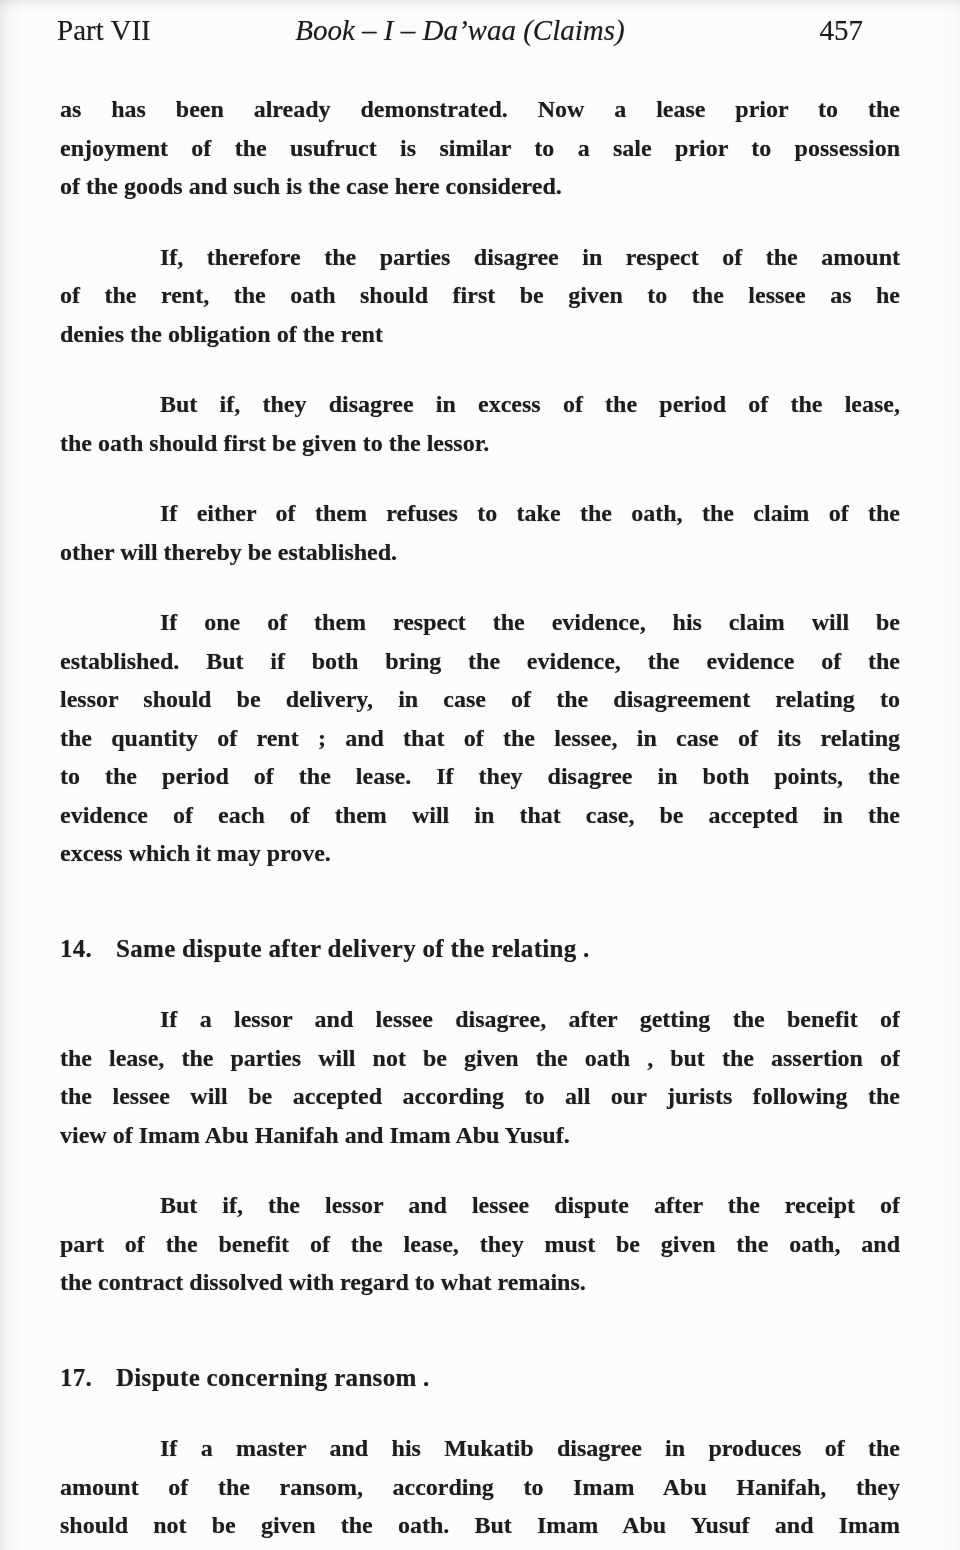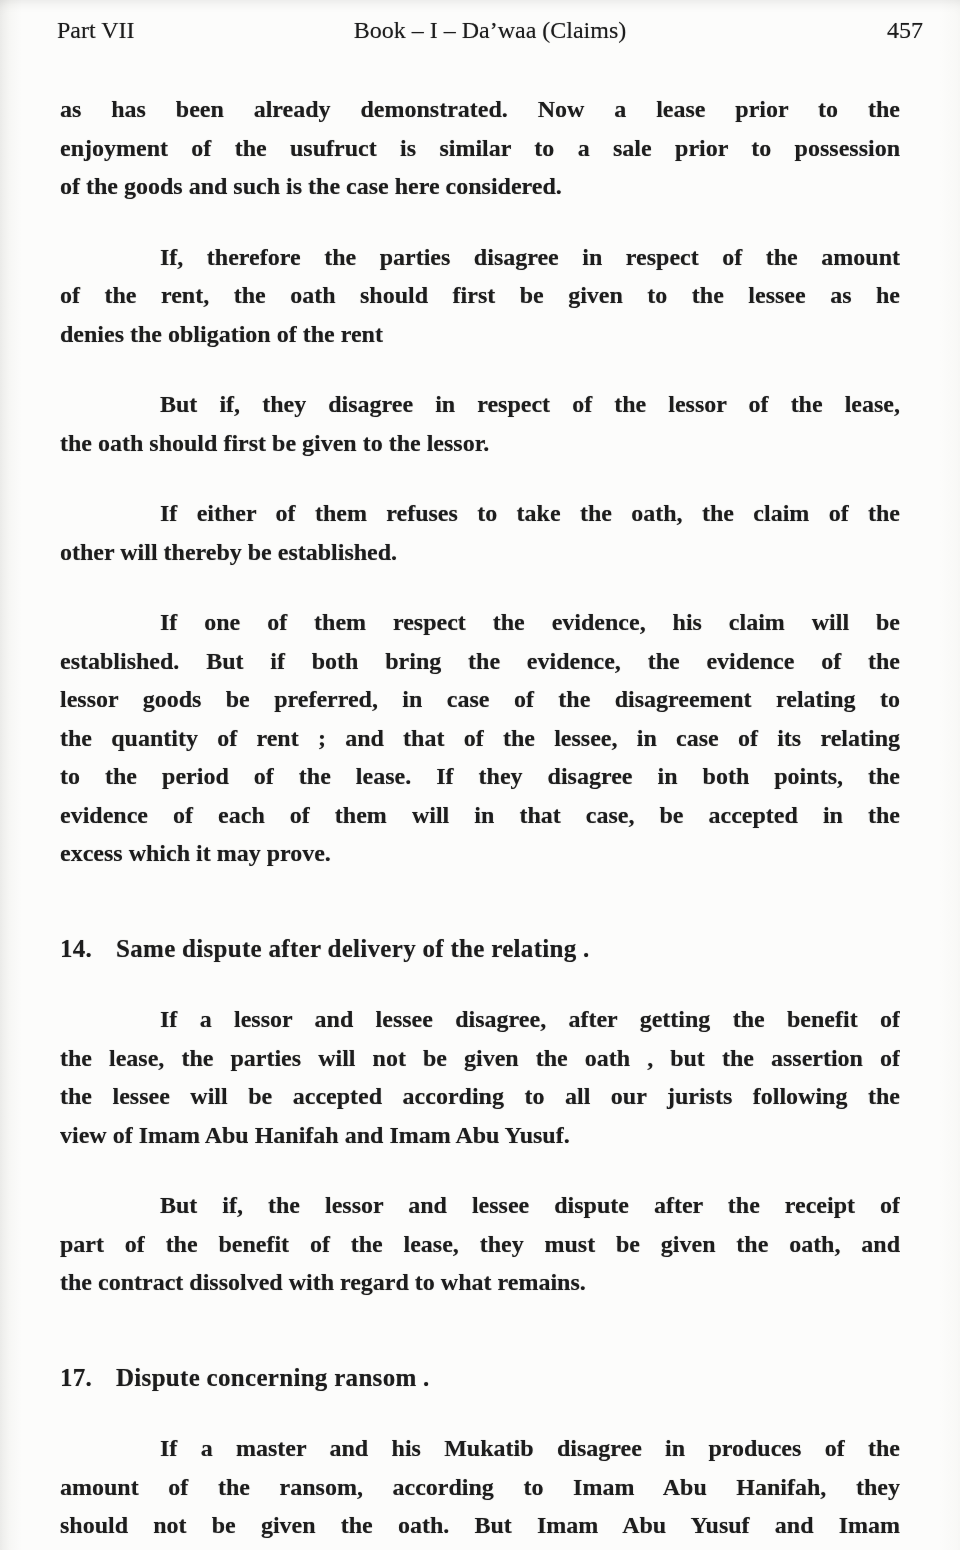--- a/index.html
+++ b/index.html
@@ -21,31 +21,32 @@
     padding: 10px 0 0 0;
     background: linear-gradient(90deg, #ececea 0px, #f7f7f5 10px, #fcfcfb 22px, #fcfcfb 940px, #f8f8f6 960px);
     box-shadow: inset 0 10px 14px -10px rgba(0,0,0,0.12);
   }
   .scan-text {
     text-shadow: 0 0 1px rgba(25,25,25,0.45);
   }
   .page-header {
     display: flex;
     align-items: flex-start;
-    padding: 4px 37px 0 57px;
-    font-size: 24px;
+    padding: 4px 97px 0 57px;
+    font-size: 29px;
     line-height: 32px;
   }
   .page-header .part {
     flex: 1;
     text-align: left;
   }
   .page-header .title {
     flex: 2.2;
     text-align: center;
+    font-style: italic;
   }
   .page-header .pagenum {
     flex: 1;
     text-align: right;
   }
   .page-body {
     padding: 44px 60px 0 60px;
   }
   .para {
     margin: 0 0 32px 0;
@@ -94,31 +95,31 @@
         <div class="line">as has been already demonstrated. Now a lease prior to the</div>
         <div class="line">enjoyment of the usufruct is similar to a sale prior to possession</div>
         <div class="line short">of the goods and such is the case here considered.</div>
       </div>
       <div class="para indent">
         <div class="line">If, therefore the parties disagree in respect of the amount</div>
         <div class="line">of the rent, the oath should first be given to the lessee as he</div>
         <div class="line short">denies the obligation of the rent</div>
       </div>
       <div class="para indent">
-        <div class="line">But if, they disagree in respect of the lessor of the lease,</div>
+        <div class="line">But if, they disagree in excess of the period of the lease,</div>
         <div class="line short">the oath should first be given to the lessor.</div>
       </div>
       <div class="para indent">
         <div class="line">If either of them refuses to take the oath, the claim of the</div>
         <div class="line short">other will thereby be established.</div>
       </div>
       <div class="para indent">
         <div class="line">If one of them respect the evidence, his claim will be</div>
         <div class="line">established. But if both bring the evidence, the evidence of the</div>
-        <div class="line">lessor goods be preferred, in case of the disagreement relating to</div>
+        <div class="line">lessor should be delivery, in case of the disagreement relating to</div>
         <div class="line">the quantity of rent ; and that of the lessee, in case of its relating</div>
         <div class="line">to the period of the lease. If they disagree in both points, the</div>
         <div class="line">evidence of each of them will in that case, be accepted in the</div>
         <div class="line short">excess which it may prove.</div>
       </div>
       <div class="heading"><span class="hnum">14.</span><span class="htext">Same dispute after delivery of the relating .</span></div>
       <div class="para indent">
         <div class="line">If a lessor and lessee disagree, after getting the benefit of</div>
         <div class="line">the lease, the parties will not be given the oath , but the assertion of</div>
         <div class="line">the lessee will be accepted according to all our jurists following the</div>

